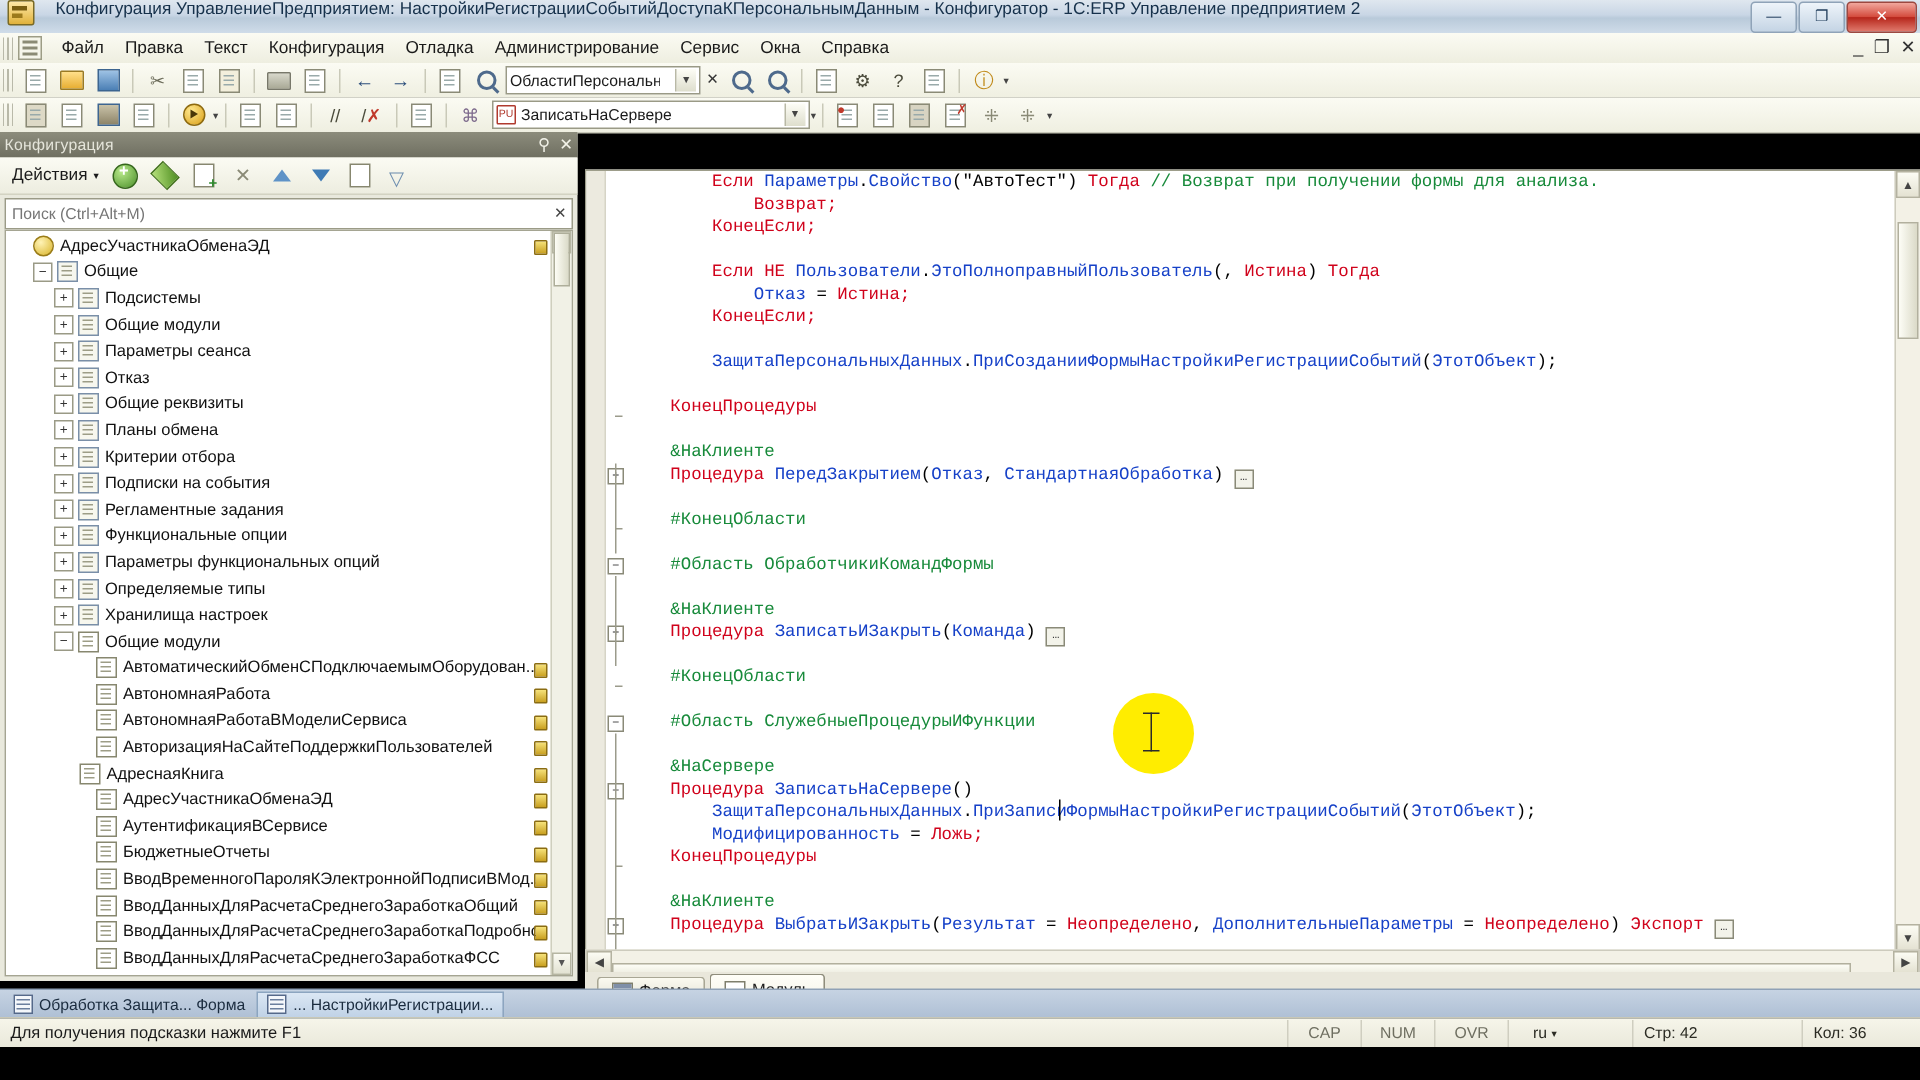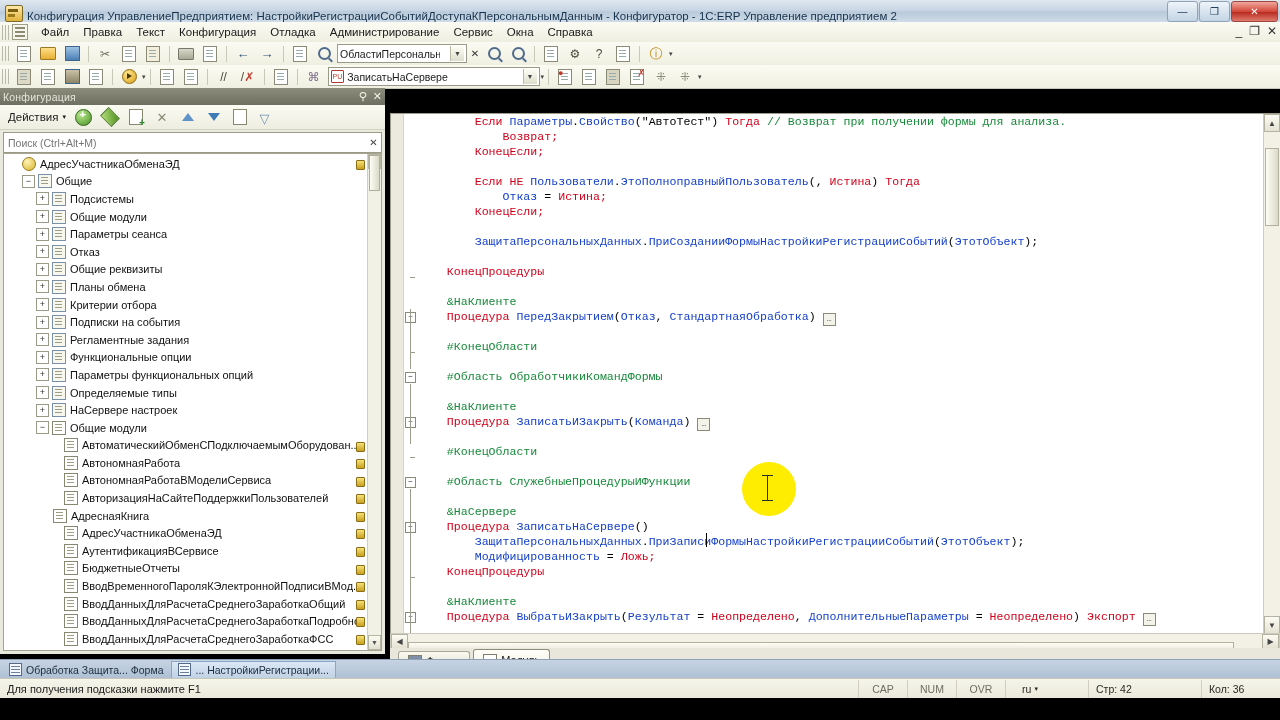--- a/index.html
+++ b/index.html
@@ -3,21 +3,21 @@
 <meta charset="utf-8">
 <style>
   html,body{margin:0;padding:0;background:#000;}
   body{width:1280px;height:720px;overflow:hidden;
        font-family:"Liberation Sans","DejaVu Sans",sans-serif;font-size:11px;color:#000;}
   .app{position:relative;width:1280px;height:720px;background:#000;}
 
   
   .titlebar{position:absolute;left:0;top:0;width:1280px;height:22px;
     background:linear-gradient(to bottom,#dfe7ef 0%,#c9d6e5 45%,#b9cada 55%,#cfdce9 100%);
-    border-bottom:1px solid #7f93a8;display:flex;align-items:flex-end;}
+    border-bottom:1px solid #7f93a8;display:flex;align-items:flex-start;gap:10px;}
   .tb-icon{width:16px;height:15px;margin:0 4px 0 5px;border:1px solid #7a6a25;
     background:linear-gradient(to bottom,#ffe9a8,#e0b23c);border-radius:2px;position:relative;flex:0 0 auto;}
   .tb-icon:after{content:"";position:absolute;left:2px;top:3px;width:10px;height:3px;background:#7a5f12;}
   .tb-icon:before{content:"";position:absolute;left:2px;top:8px;width:7px;height:3px;background:#9c7a1c;}
   .tb-title{font-size:11.5px;color:#16314b;white-space:nowrap;overflow:hidden;}
   .tb-btns{position:absolute;right:2px;top:1px;display:flex;gap:1px;}
   .tb-btn{width:29px;height:19px;border:1px solid #8fa3b8;border-radius:3px;
     background:linear-gradient(to bottom,#eef4fa,#c4d4e4);display:flex;align-items:center;justify-content:center;
     font-size:10px;color:#24405e;}
   .tb-btn.close{width:45px;border:1px solid #9c4840;
@@ -499,21 +499,21 @@
             <span class="tic">
               <span class="form-ic" style="background: rgb(247, 247, 238); border-color: rgb(122, 143, 168);"></span>
             </span>
             <span>Определяемые типы</span>
           </div>
           <div class="trow" style="padding-left: 32px;">
             <span class="exp">+</span>
             <span class="tic">
               <span class="form-ic" style="background: rgb(247, 247, 238); border-color: rgb(122, 143, 168);"></span>
             </span>
-            <span>НаСервере настроек</span>
+            <span>Хранилища настроек</span>
           </div>
           <div class="trow" style="padding-left: 32px;">
             <span class="exp">−</span>
             <span class="tic">
               <span class="form-ic"></span>
             </span>
             <span>Общие модули</span>
           </div>
           <div class="trow" style="padding-left: 46px;">
             <span class="exp none"></span>

